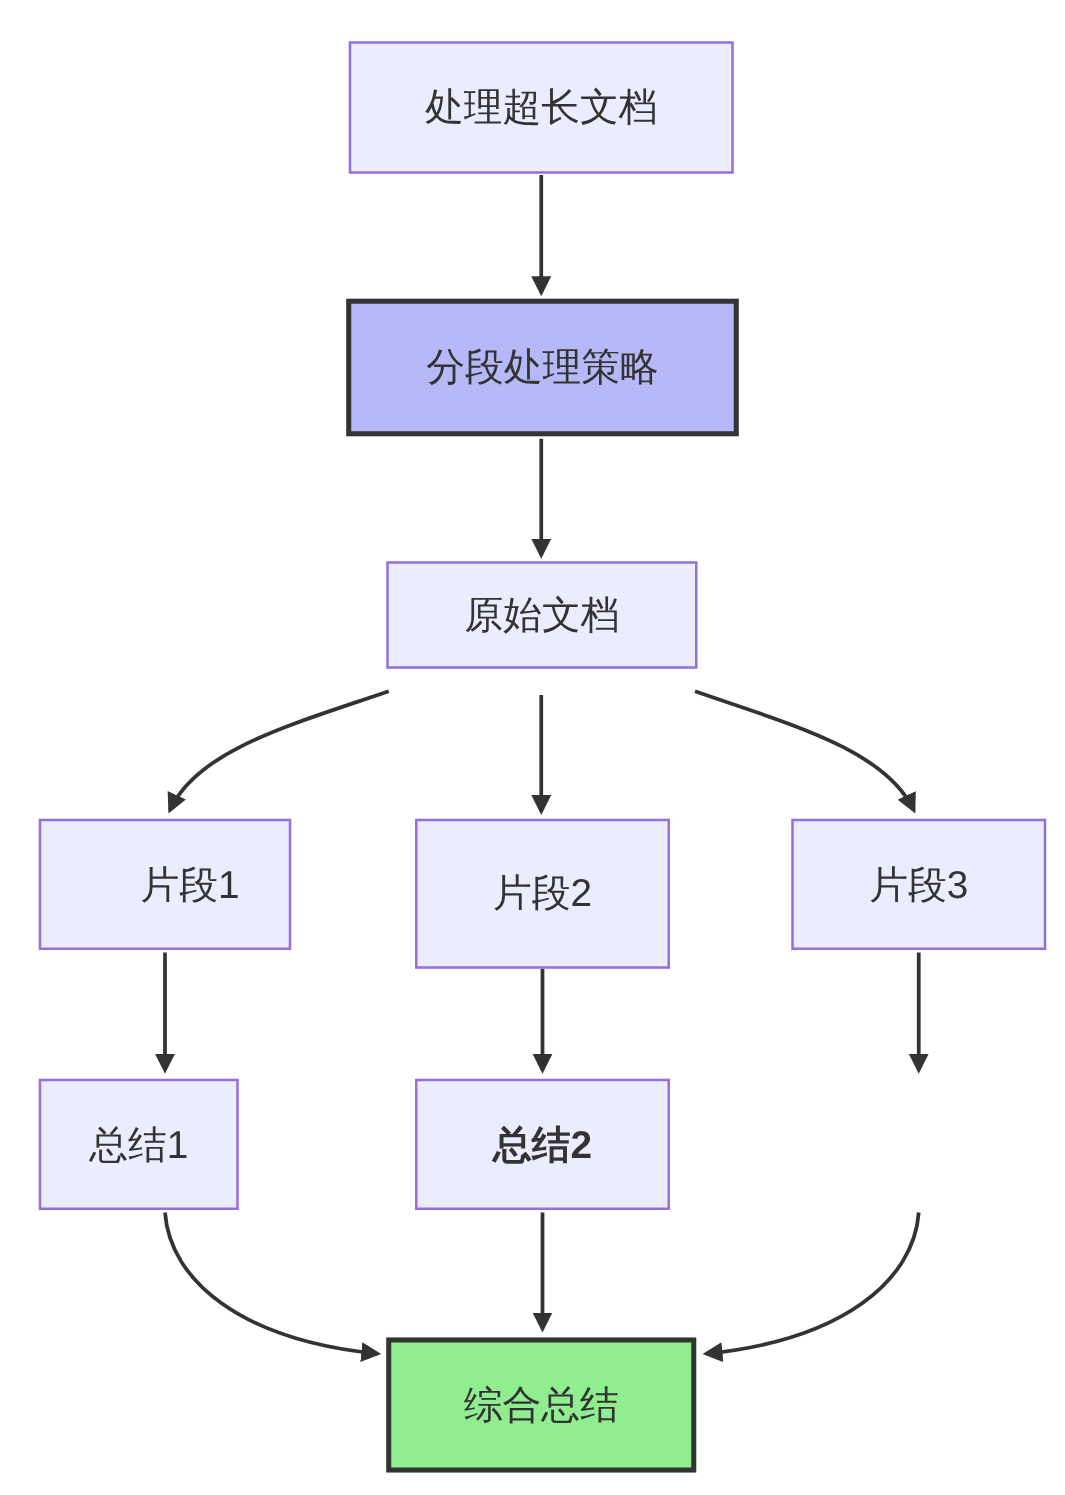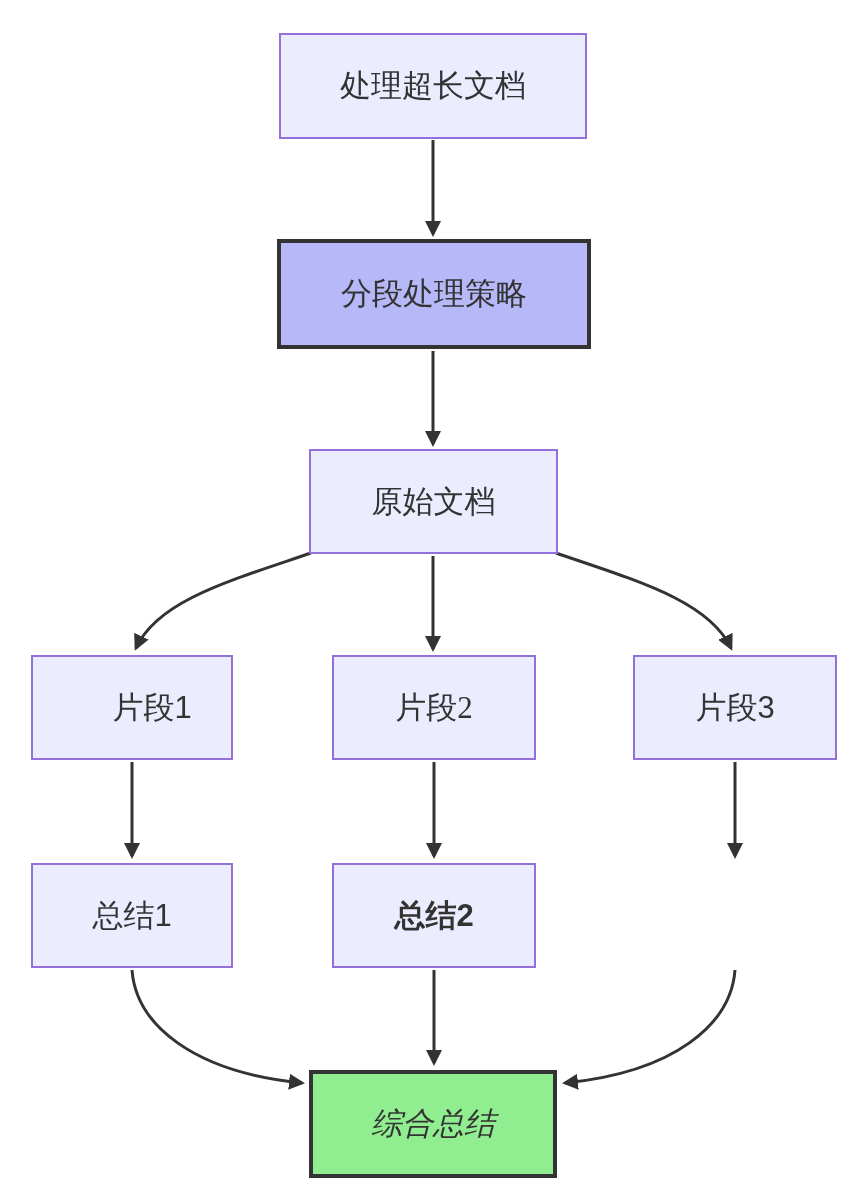--- a/index.html
+++ b/index.html
@@ -18,21 +18,20 @@
     color:var(--text-color,#333333);
     font-size:31px;line-height:1.2;white-space:nowrap;
   }
   .node--strategy{
     background:var(--strategy-fill,#B6B8F8);
     border:4px solid var(--emphasis-border,#333333);
   }
   .node--final{
     background:var(--final-fill,#90EE90);
     border:4px solid var(--emphasis-border,#333333);
-    font-style:italic;
   }
 </style>
 </head>
 <body>
 
 <div class="canvas">
 
   <svg class="edge-layer" width="852" height="1196" viewBox="0 0 852 1196" xmlns="http://www.w3.org/2000/svg">
     <defs>
       <marker id="arrow" viewBox="0 0 16 16" markerWidth="16" markerHeight="16" refX="13" refY="8" orient="auto" markerUnits="userSpaceOnUse">
@@ -53,37 +52,37 @@
   </svg>
 
   <div class="node node--strategy" style="left:277px;top:239px;width:314px;height:110px;">
     <span>分段处理策略</span>
   </div>
 
   <div class="node" style="left:279px;top:33px;width:308px;height:106px;">
     <span>处理超长文档</span>
   </div>
 
-  <div class="node" style="left:309px;top:449px;width:249px;height:105px;">
+  <div class="node" style="left:309px;top:449px;width:249px;height:86px;">
     <span>原始文档</span>
   </div>
 
   <div class="node" style="left:31px;top:655px;width:202px;height:105px;padding-left:40px;">
     <span>片段1</span>
   </div>
 
-  <div class="node" style="left:332px;top:655px;width:204px;height:105px;font-family:Liberation Serif, serif;">
+  <div class="node" style="left:332px;top:655px;width:204px;height:120px;">
     <span>片段2</span>
   </div>
 
   <div class="node" style="left:633px;top:655px;width:204px;height:105px;">
     <span>片段3</span>
   </div>
 
-  <div class="node" style="left:31px;top:863px;width:202px;height:105px;">
+  <div class="node" style="left:31px;top:863px;width:160px;height:105px;">
     <span>总结1</span>
   </div>
 
   <div class="node" style="left:332px;top:863px;width:204px;height:105px;font-weight:bold;">
     <span>总结2</span>
   </div>
 
 
   <div class="node node--final" style="left:309px;top:1070px;width:248px;height:108px;">
     <span>综合总结</span>

